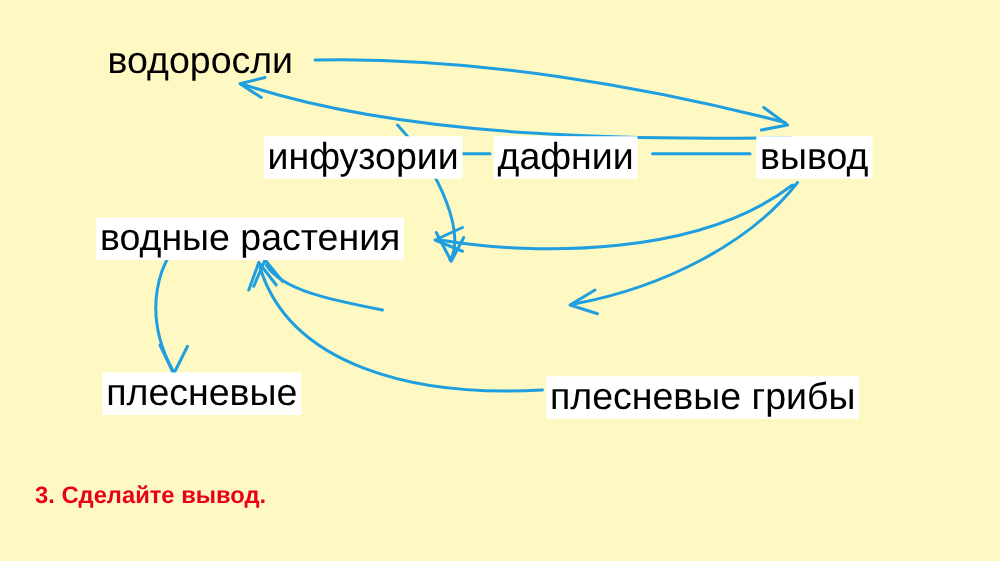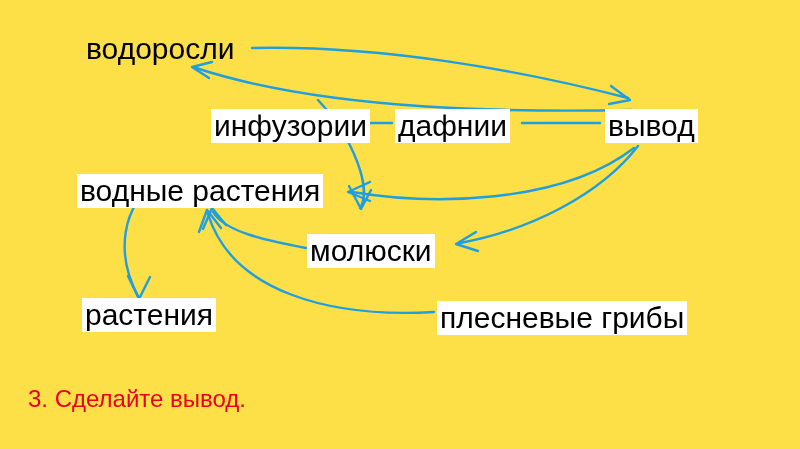--- a/index.html
+++ b/index.html
@@ -39,31 +39,31 @@
   .node-label.with-bg {
     background: #ffffff;
     padding: 2px 3px;
   }
   #conclusion-text {
     position: absolute;
     left: 28px;
     top: 387px;
     color: #e8001c;
     font-family: "Liberation Sans", sans-serif;
-    font-size: 24px;
-    font-weight: normal;
+    font-size: 19px;
+    font-weight: bold;
     line-height: 1;
     white-space: nowrap;
     z-index: 4;
   }
 </style>
 </head>
 <body style="background: rgb(255, 255, 255);">
 
-<div id="page" style="background: #fde047;">
+<div id="page" style="background: #fef9c3;">
 
   <svg id="arrow-layer" viewBox="0 0 800 449" xmlns="http://www.w3.org/2000/svg">
     <g fill="none" stroke="#1f9ee0" stroke-width="2.4" stroke-linecap="round" stroke-linejoin="round">
 
       <path d="M 252,48 C 380,45 520,70 628,98"></path>
       <path d="M 611,86 L 630,100 L 609,104"></path>
 
       <path d="M 632,110 C 520,112 330,112 196,68"></path>
       <path d="M 212,62 L 192,67 L 209,78"></path>
 
@@ -95,21 +95,20 @@
   <div class="node-label" style="left:86px; top:34px;">водоросли</div>
 
   <div class="node-label with-bg" style="left:191px; top:109px;margin-left:20px;">инфузории</div>
 
   <div class="node-label with-bg" style="left:395px; top:109px;text-align:right;">дафнии</div>
 
   <div class="node-label with-bg" style="left:605px; top:109px;">вывод</div>
 
   <div class="node-label with-bg" style="left:77px; top:174px;text-align:center;">водные растения</div>
 
-  <div class="node-label with-bg" style="left:307px; top:234px;">молюски</div>
 
-  <div class="node-label with-bg" style="left:82px; top:298px;">растения</div>
+  <div class="node-label with-bg" style="left:82px; top:298px;">плесневые</div>
 
   <div class="node-label with-bg" style="left:437px; top:301px;text-align:center;">плесневые грибы</div>
 
   <div id="conclusion-text" style="color: rgb(232, 0, 28);">3. Сделайте вывод.</div>
 
 </div>
 
 </body></html>

